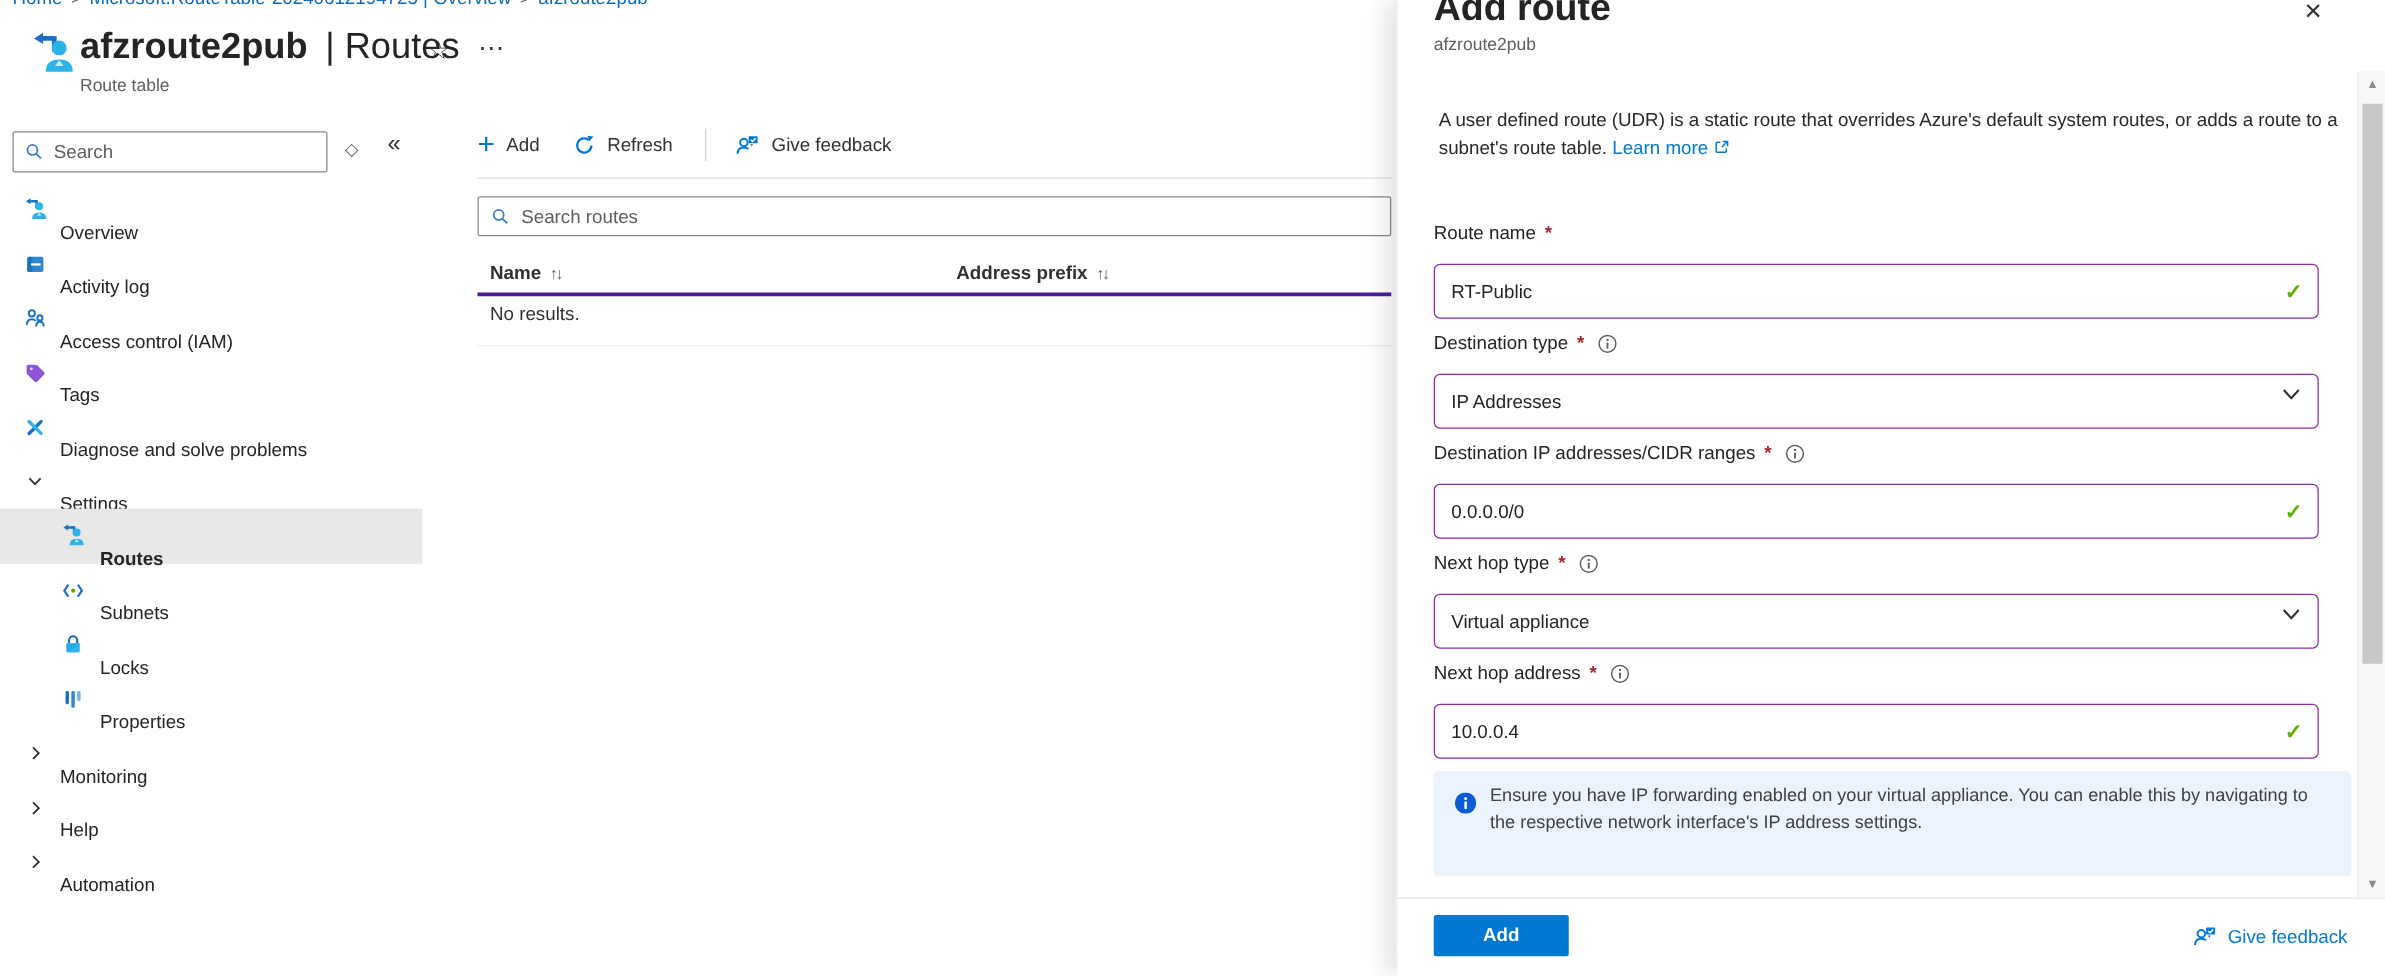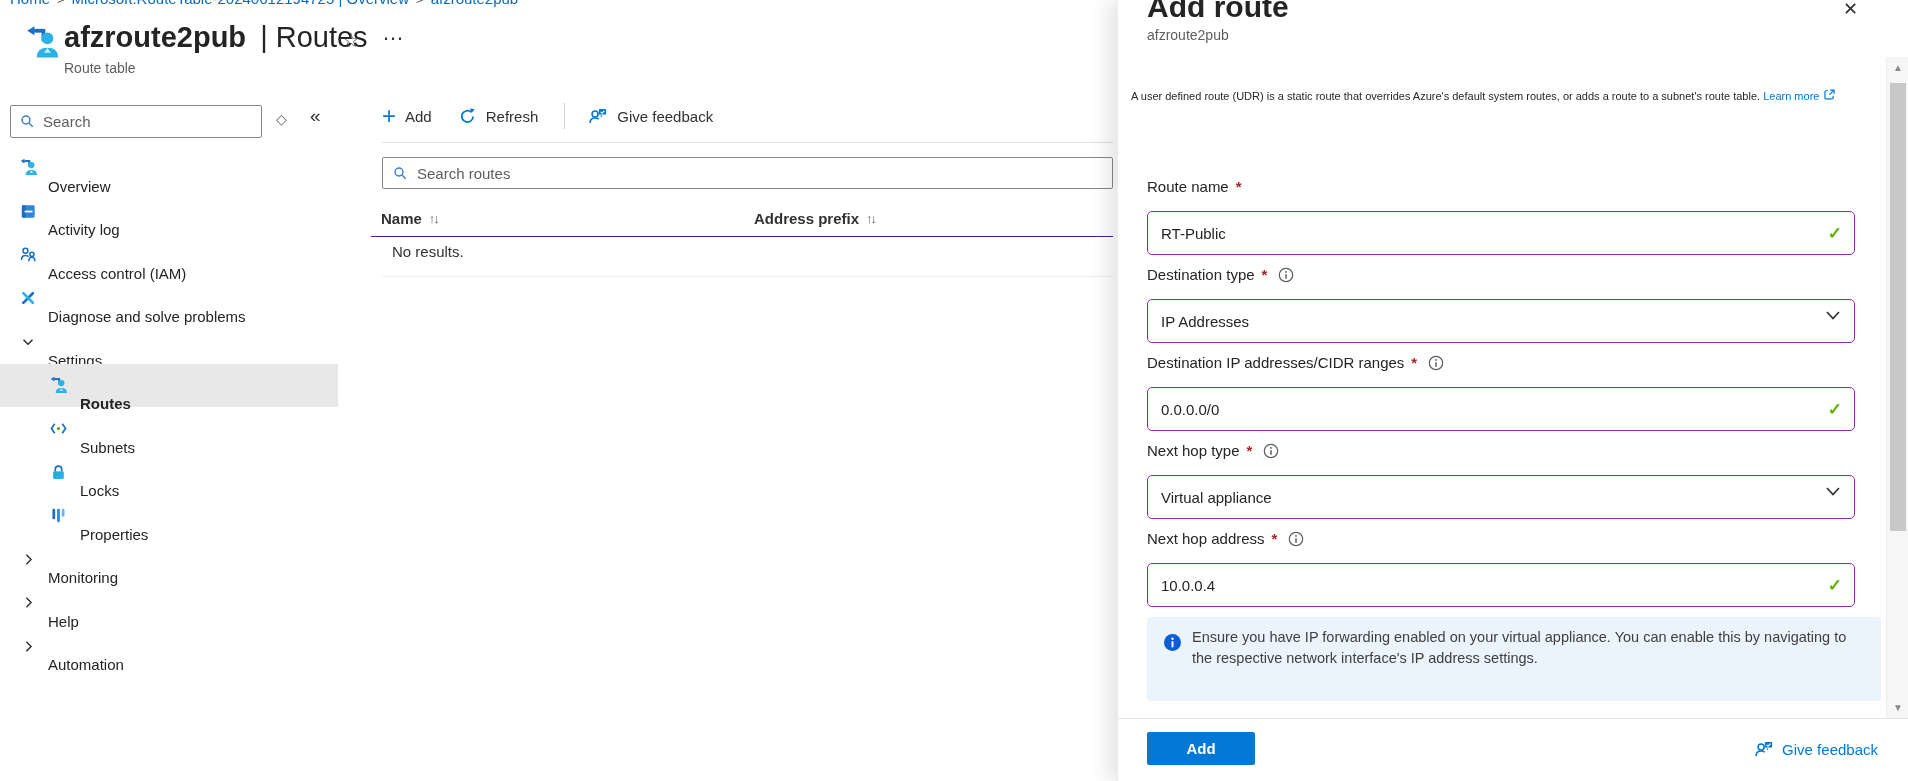--- a/index.html
+++ b/index.html
@@ -43,35 +43,35 @@
   .toolbar { position:absolute; left:33px; top:14px; height:34px; display:flex; align-items:center; }
   .tb-btn { display:flex; align-items:center; gap:9px; font-size:15px; color:#323130; cursor:pointer; margin-right:26px; }
   .tb-sep { width:1px; height:26px; background:#d2d0ce; margin:0 22px 0 0; }
   .tb-plus { color:#0078d4; font-size:24px; font-weight:400; line-height:20px; }
   .toolbar-divider { position:absolute; left:33px; right:4px; top:57px; border-bottom:1px solid #e1dfdd; }
   .rt-search { position:absolute; left:33px; top:72px; width:731px; height:32px;
     border:1px solid #8a8886; border-radius:2px; display:flex; align-items:center; padding:0 9px; background:#fff; }
   .rt-search input { border:none; outline:none; flex:1; font-size:15px; margin-left:8px;
     font-family:"Liberation Sans",sans-serif; color:#242424; }
   .rt-search input::placeholder { color:#605e5c; }
-  .tbl-head { position:absolute; left:22px; right:4px; top:119px; height:33px; border-bottom:1px solid #4c1d95; }
+  .tbl-head { position:absolute; left:33px; right:4px; top:119px; height:33px; border-bottom:3px solid #4c1d95; }
   .th { position:absolute; top:6px; font-size:15px; font-weight:700; color:#323130; display:flex; gap:7px; align-items:center; cursor:pointer; }
   .th .sort { font-size:13px; color:#605e5c; font-weight:400; letter-spacing:-2px; }
   .th-name { left:10px; }
   .th-prefix { left:371px;margin-left:12px; }
   .empty-row { position:absolute; left:43px; top:158px; font-size:15px; color:#323130; }
   .row-line { position:absolute; left:33px; right:4px; top:191px; border-bottom:1px solid #f0f0f0; }
 
   
   .panel { position:absolute; left:1117px; top:0; width:791px; height:781px; background:#fff; z-index:10;
     border-left:1px solid #ececec; box-shadow:-10px 0 18px rgba(0,0,0,.10); }
   .p-title { position:absolute; left:29px; top:-10px; font-size:30px; font-weight:700; color:#242424; }
   .p-sub { position:absolute; left:29px; top:27px; font-size:14px; color:#605e5c; }
   .p-close { position:absolute; right:50px; top:-2px; font-size:18px; color:#323130; cursor:pointer; }
-  .p-desc { position:absolute; left:13px; top:86px; width:725px; font-size:11px; line-height:21.5px; color:#292827; }
+  .p-desc { position:absolute; left:33px; top:86px; width:725px; font-size:15px; line-height:21.5px; color:#292827; }
   .p-desc a { color:#0078d4; text-decoration:none; cursor:pointer; }
   .ext-ic { display:inline-block; vertical-align:-1px; margin-left:4px; }
 
   .field { position:absolute; left:29px; width:708px; }
   .f-labelrow { display:flex; align-items:center; gap:6px; font-size:15px; color:#242424; height:21px; }
   .f-req { color:#a4262c; font-weight:700; margin-left:1px; }
   .f-info { margin-left:5px; display:flex; cursor:pointer; }
   .f-box { position:relative; margin-top:14px; height:44px; border:1.5px solid #8a2da5; border-radius:5px;
     background:#fff; display:flex; align-items:center; padding:0 13px; font-size:15px; color:#242424; cursor:text; }
   .f-box.drop { cursor:pointer; }
@@ -234,20 +234,28 @@
     <div class="nav-item">
       <span class="ic">
           <svg width="19" height="19" viewBox="0 0 20 20">
             <use href="#ic-iam"></use>
           </svg>
         </span>
       <span class="lbl">Access control (IAM)</span>
     </div>
     <div class="nav-item">
       <span class="ic">
+          <svg width="19" height="19" viewBox="0 0 20 20">
+            <use href="#ic-tags"></use>
+          </svg>
+        </span>
+      <span class="lbl">Tags</span>
+    </div>
+    <div class="nav-item">
+      <span class="ic">
           <svg width="18" height="18" viewBox="0 0 20 20">
             <use href="#ic-diagnose"></use>
           </svg>
         </span>
       <span class="lbl">Diagnose and solve problems</span>
     </div>
     <div class="nav-item">
       <span class="chev">
           <svg width="18" height="18" viewBox="0 0 20 20">
             <use href="#ic-chevdown"></use>

